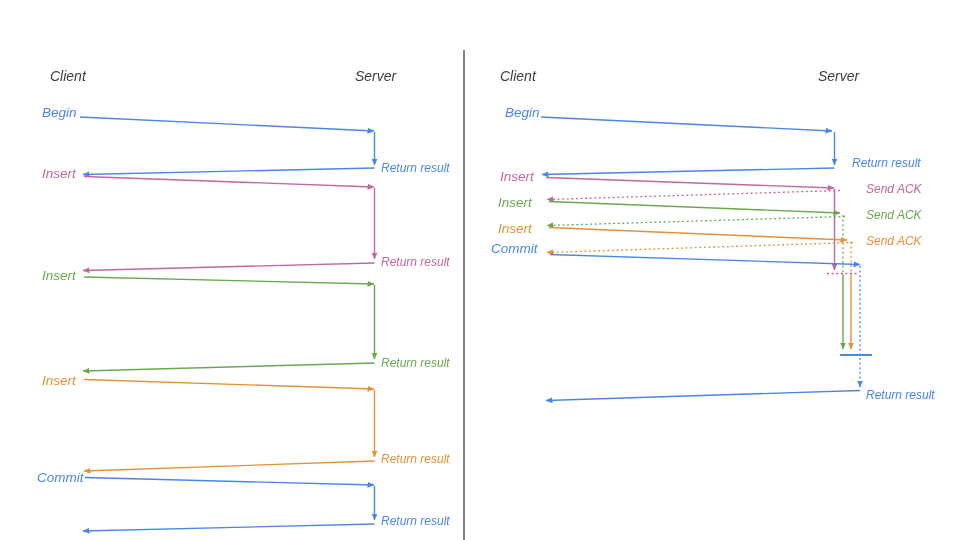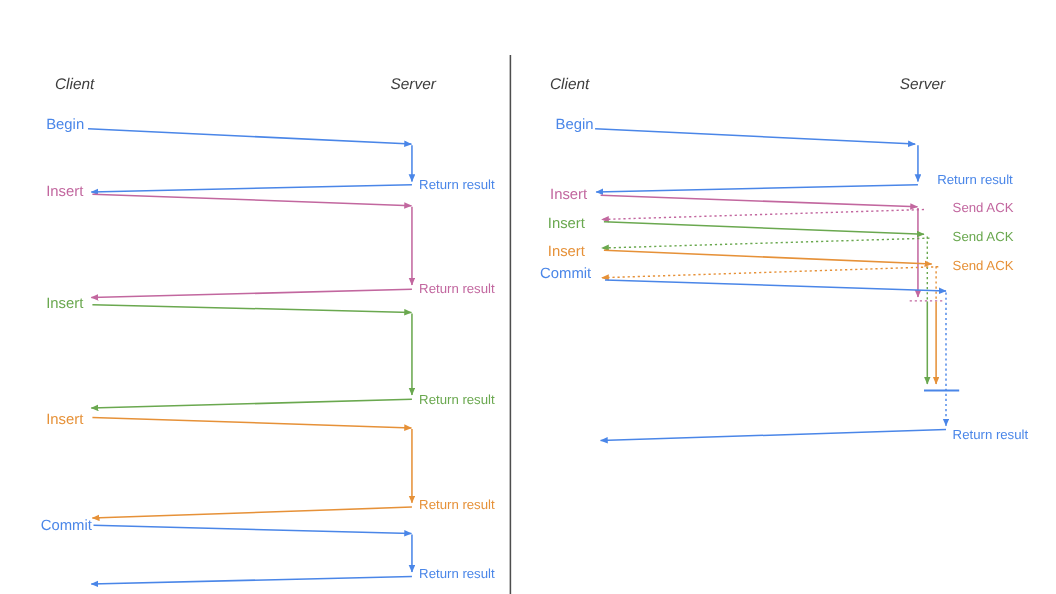--- a/index.html
+++ b/index.html
@@ -2,21 +2,21 @@
 <html style="--blue: #4a86e8; --pink: #c2679f; --green: #6aa84f; --orange: #e69138; --axis: #4d4d4d; --lifelineText: #3d3d3d; --titleText: #141414;"><head>
 <meta charset="utf-8">
 <style>
   html,body{margin:0;padding:0;background:#ffffff;}
   .stage{
     position:relative;width:960px;height:540px;background:#ffffff;overflow:hidden;
     font-family:"Liberation Sans","DejaVu Sans",sans-serif;
     margin-top:43px;
   }
   .stage svg{position:absolute;left:0;top:0;}
-  .lbl{position:absolute;white-space:nowrap;line-height:14px;}
+  .lbl{position:absolute;white-space:nowrap;line-height:14px;font-style:italic;}
   .life{font-size:14px;font-style:italic;color:var(--lifelineText,#3d3d3d);}
   .op{font-size:13.5px;}
   .rr{font-size:12px;}
   .title{font-size:15.5px;color:var(--titleText,#141414);text-align:center;width:200px;}
   .time{font-size:12.5px;color:var(--titleText,#141414);}
   .t-blue{color:var(--blue);}
   .t-pink{color:var(--pink);}
   .t-green{color:var(--green);}
   .t-orange{color:var(--orange);}
   .s-blue{stroke:var(--blue);}

